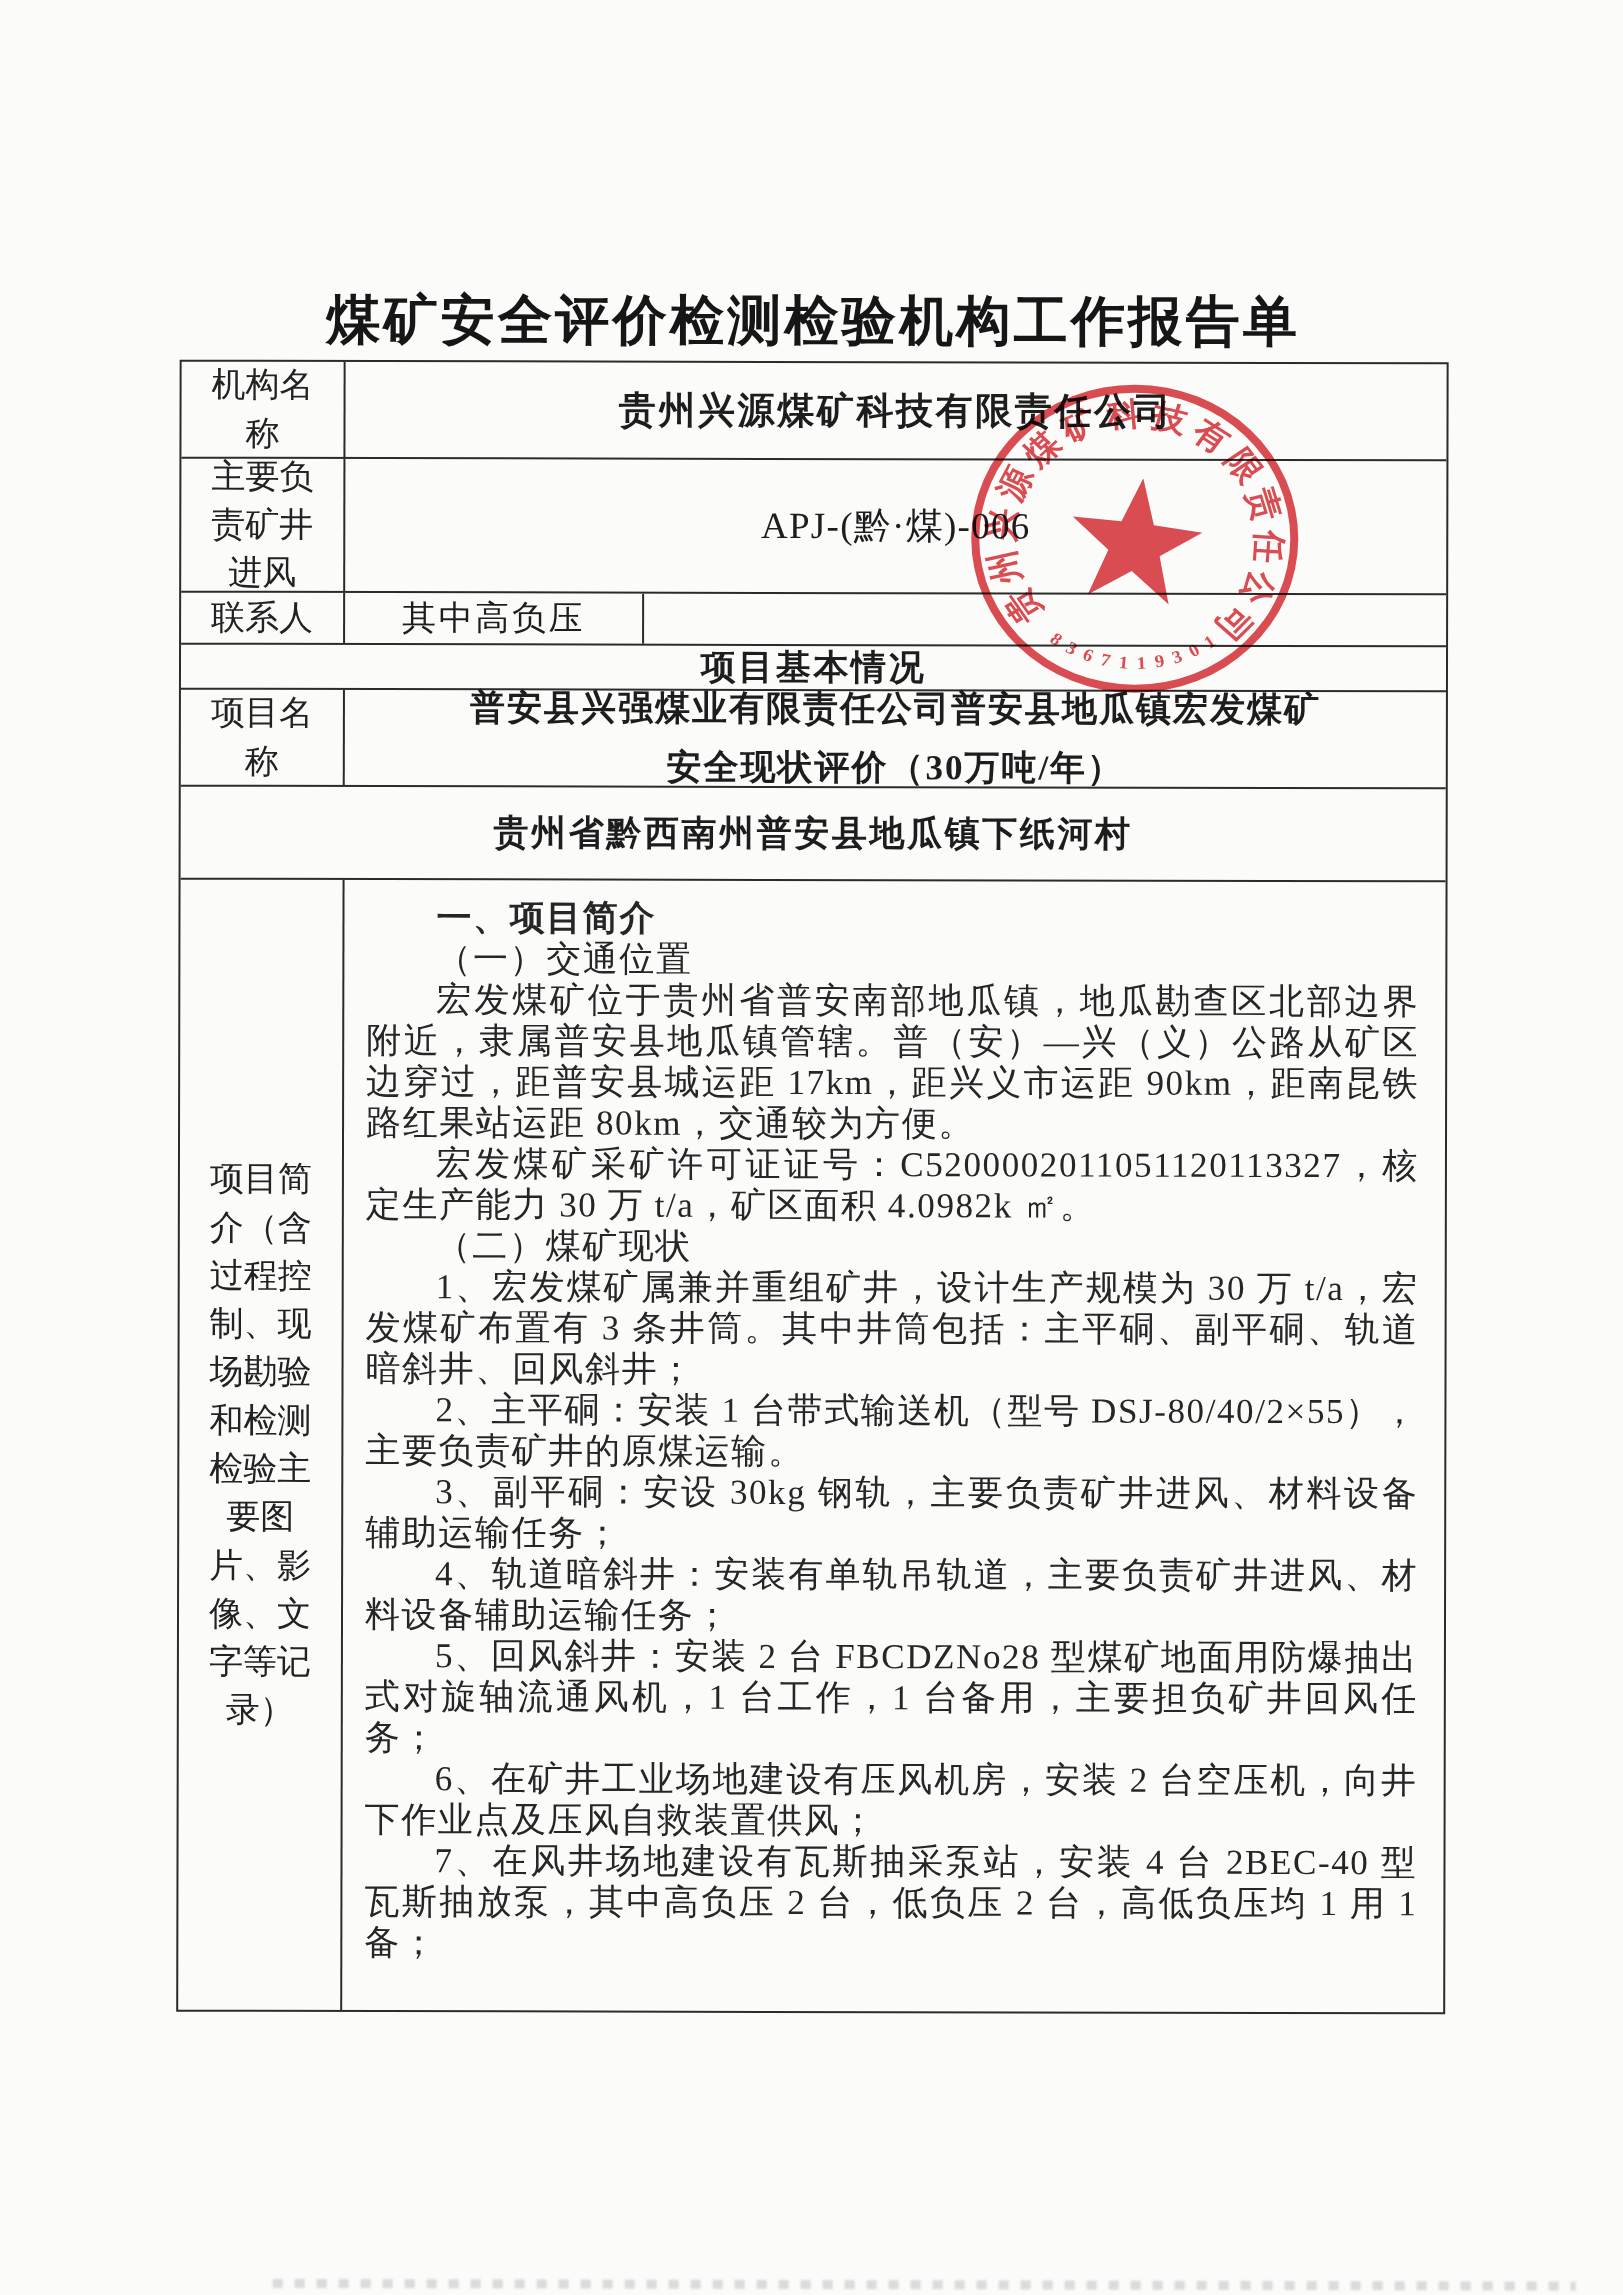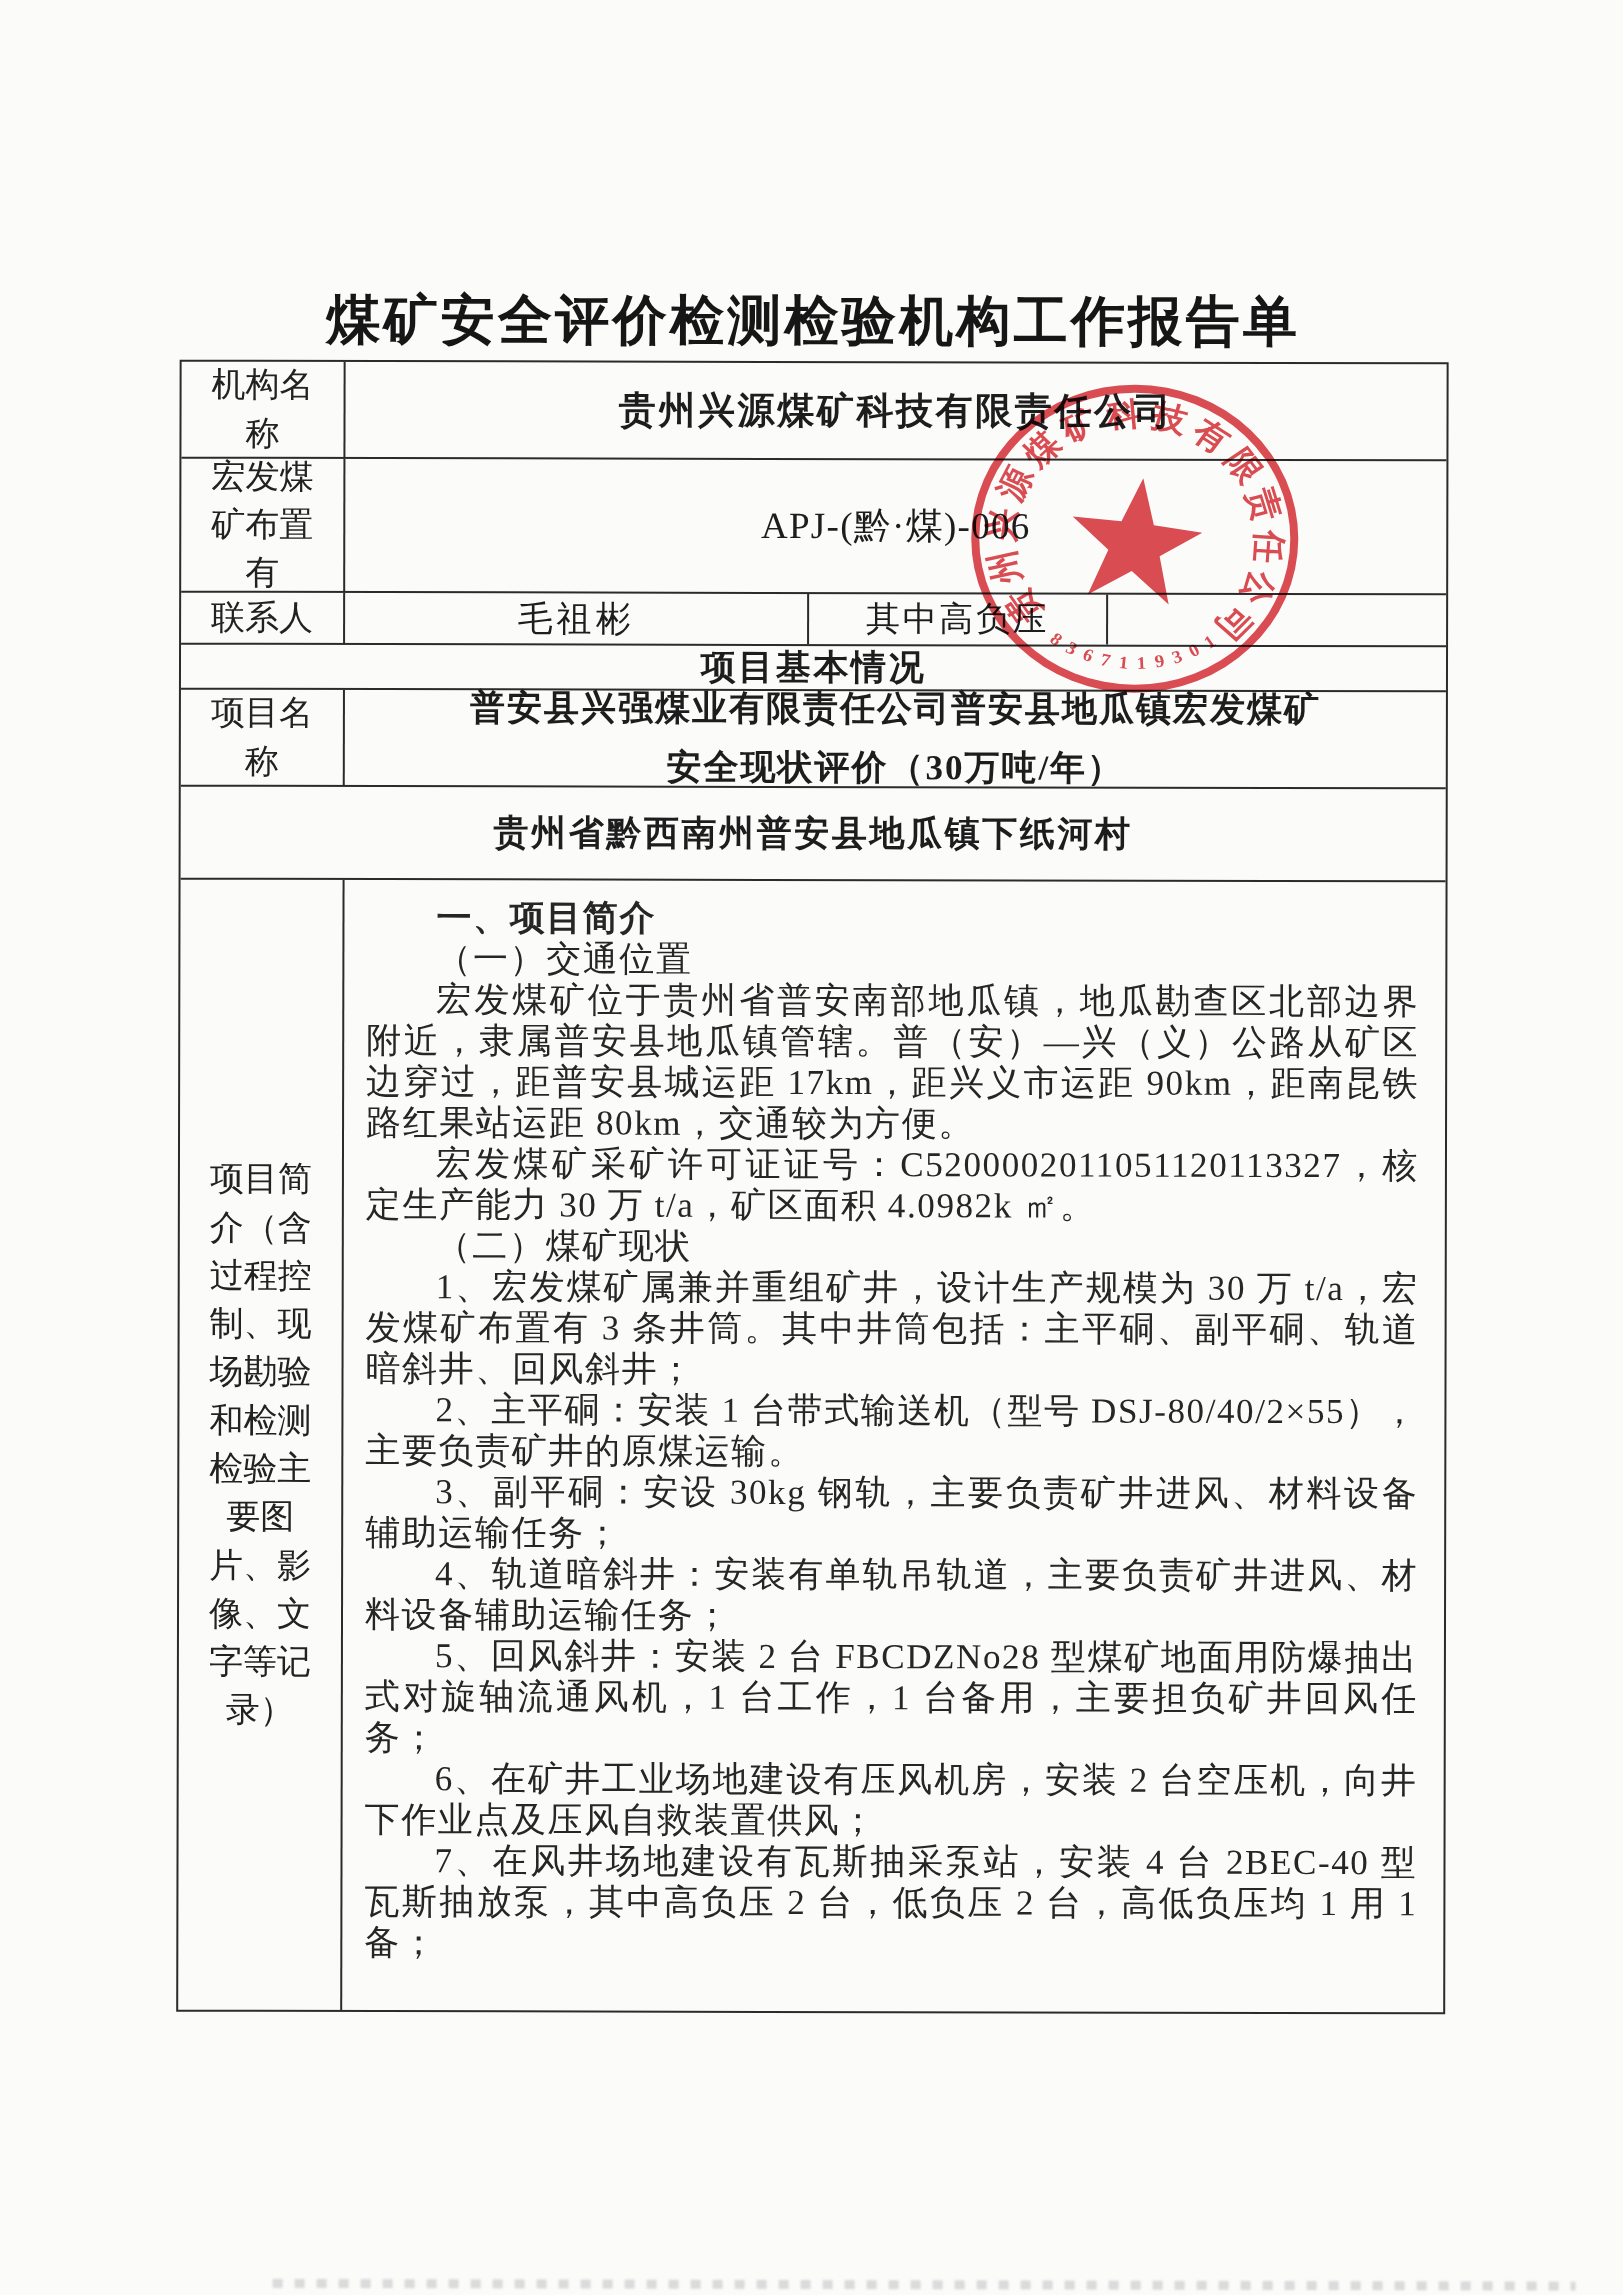--- a/index.html
+++ b/index.html
@@ -86,27 +86,26 @@
   <div class="doc-title">煤矿安全评价检测检验机构工作报告单</div>
 
   <div class="report-table">
 
     <div class="trow" style="height:97px;">
       <div class="cell rb label-cell">机构名称</div>
       <div class="cell value-cell v-org">贵州兴源煤矿科技有限责任公司</div>
     </div>
 
     <div class="trow" style="height:134px;">
-      <div class="cell rb label-cell">宏发煤矿布置有</div>
+      <div class="cell rb label-cell">主要负责矿井进风</div>
       <div class="cell value-cell v-cert">APJ-(黔·煤)-006</div>
     </div>
 
     <div class="trow" style="height:52px;">
       <div class="cell rb label-cell" style="flex:0 0 164px;">联系人</div>
-      <div class="cell rb value-cell v-name" style="flex:0 0 464px;">毛祖彬</div>
       <div class="cell rb" style="flex:0 0 299px;font-size:34px;letter-spacing:2.6px;">其中高负压</div>
     </div>
 
     <div class="trow" style="height:45px;">
       <div class="cell section-cell">项目基本情况</div>
     </div>
 
     <div class="trow" style="height:97px;">
       <div class="cell rb label-cell">项目名称</div>
       <div class="cell value-cell">

